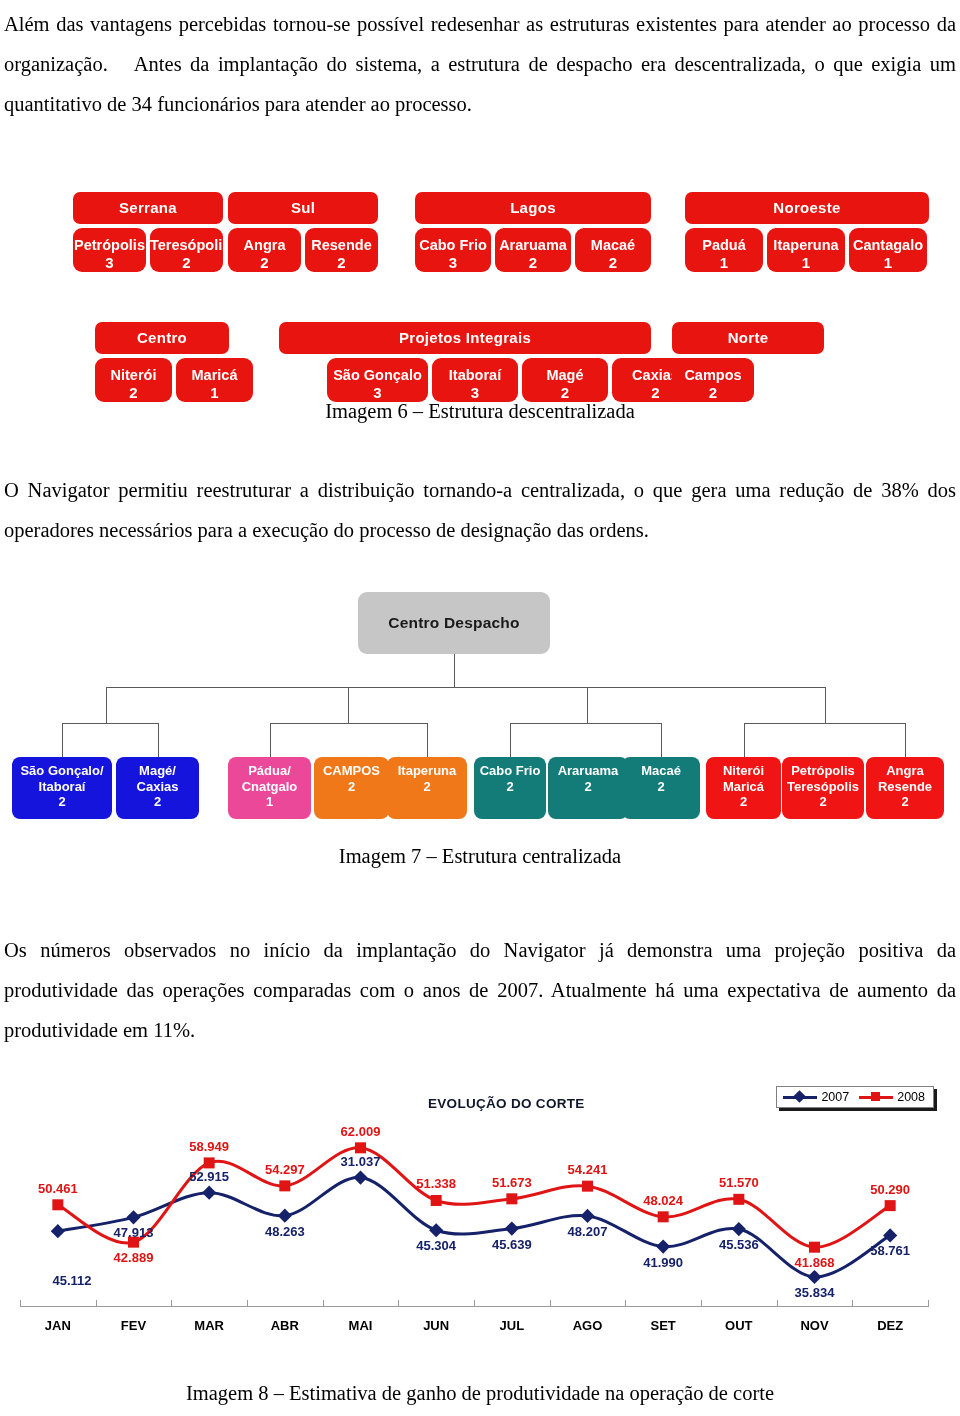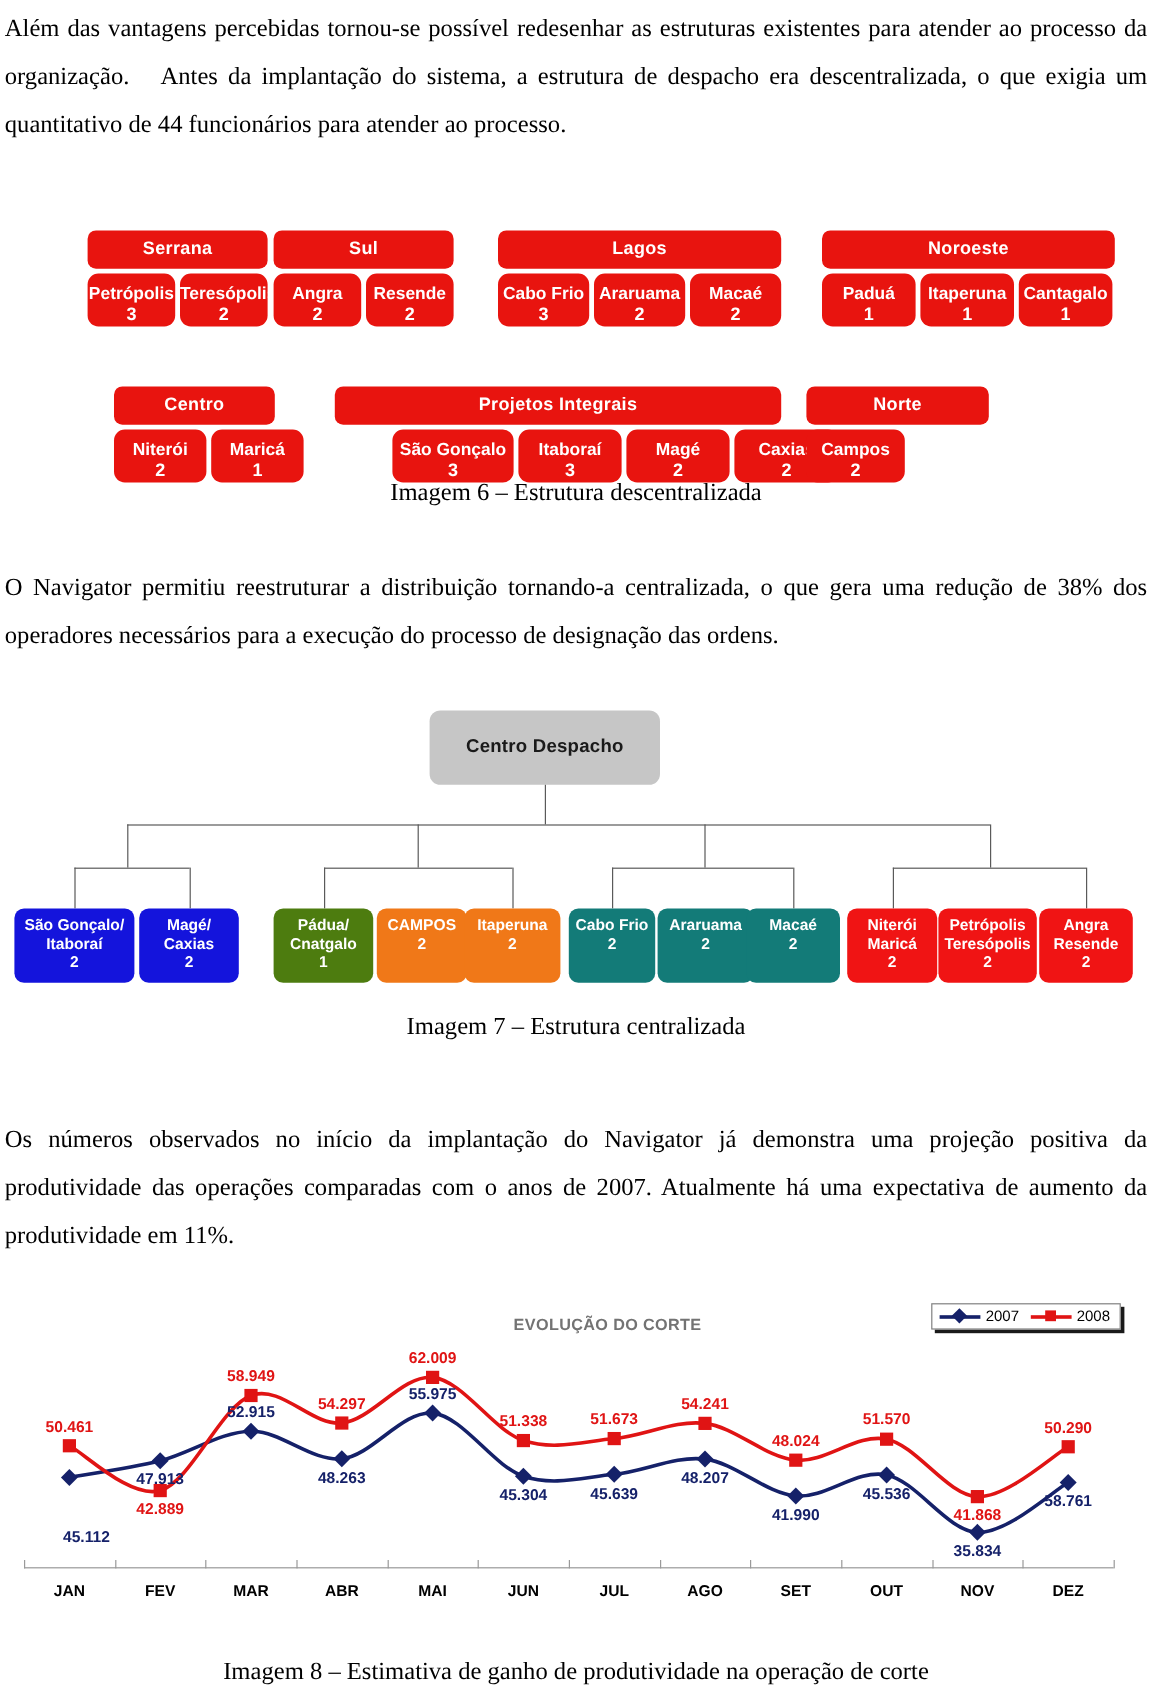--- a/index.html
+++ b/index.html
@@ -140,21 +140,21 @@
     width: 944px;
     height: 280px;
   }
   #chart-title {
     position: absolute;
     left: 420px;
     top: 18px;
     font-family: "Liberation Sans", sans-serif;
     font-weight: bold;
     font-size: 13.5px;
-    color: #737373;
+    color: #0f172a;
     letter-spacing: 0.3px;
   }
   #legend {
     position: absolute;
     right: 18px;
     top: 8px;
     background: #ffffff;
     border: 1px solid #808080;
     box-shadow: 3px 3px 0 #1a1a1a;
     padding: 3px 8px 3px 6px;
@@ -216,21 +216,21 @@
   .dlabel.blue { color: #152169; }
   .dlabel.red  { color: #e01414; }
   svg.plot { position: absolute; left: 0; top: 0; }
 </style>
 </head>
 <body>
 
 <div class="page">
 
   <div class="para" id="p1">
-    <span>Além das vantagens percebidas tornou-se possível redesenhar as estruturas existentes para atender ao processo da organização.</span><span class="indent-gap"></span><span>Antes da implantação do sistema, a estrutura de despacho era descentralizada, o que exigia um quantitativo de 44 funcionários para atender ao processo.</span>
+    <span>Além das vantagens percebidas tornou-se possível redesenhar as estruturas existentes para atender ao processo da organização.</span><span class="indent-gap"></span><span>Antes da implantação do sistema, a estrutura de despacho era descentralizada, o que exigia um quantitativo de 34 funcionários para atender ao processo.</span>
   </div>
 
   <div id="img6">
       <div class="grp" style="left: 73px; top: 18px;">
         <div class="hdr" style="width: 150px;">Serrana</div>
         <div class="leafrow" style="left: 0px; top: 36px;">
           <div class="leaf" style="width: 73px;"><span>Petrópolis</span><span class="num">3</span></div>
           <div class="leaf" style="width: 73px;"><span>Teresópolis</span><span class="num">2</span></div>
         </div>
       </div>
@@ -308,21 +308,21 @@
       <div class="cnode" style="left: 12px; width: 100px; background: rgb(20, 20, 220);">
         <span style="display: block;">São Gonçalo/</span>
         <span style="display: block;">Itaboraí</span>
         <span class="num">2</span>
       </div>
       <div class="cnode" style="left: 116px; width: 83px; background: rgb(20, 20, 220);">
         <span style="display: block;">Magé/</span>
         <span style="display: block;">Caxias</span>
         <span class="num">2</span>
       </div>
-      <div class="cnode" style="left: 228px; width: 83px; background: #4d7c0f;">
+      <div class="cnode" style="left: 228px; width: 83px; background: #ec4899;">
         <span style="display: block;">Pádua/</span>
         <span style="display: block;">Cnatgalo</span>
         <span class="num">1</span>
       </div>
       <div class="cnode" style="left: 314px; width: 75px; background: rgb(240, 120, 24);">
         <span style="display: block;">CAMPOS</span>
         <span class="num">2</span>
       </div>
       <div class="cnode" style="left: 387px; width: 80px; background: rgb(240, 120, 24);">
         <span style="display: block;">Itaperuna</span>
@@ -428,21 +428,21 @@
       <div class="xlab" style="left: 730.833px;">OUT</div>
       <div class="tick" style="left: 768.667px;"></div>
       <div class="xlab" style="left: 806.5px;">NOV</div>
       <div class="tick" style="left: 844.333px;"></div>
       <div class="xlab" style="left: 882.167px;">DEZ</div>
       <div class="tick" style="left: 920px;"></div>
       <div class="dlabel blue" style="left: 64px; top: 161.181px; margin-top: 34px;">45.112</div>
       <div class="dlabel blue" style="left: 125.5px; top: 147.363px;">47.913</div>
       <div class="dlabel blue" style="left: 201.167px; top: 90.686px;">52.915</div>
       <div class="dlabel blue" style="left: 276.833px; top: 145.636px;">48.263</div>
-      <div class="dlabel blue" style="left: 352.5px; top: 75.59px;">55.975</div>
+      <div class="dlabel blue" style="left: 352.5px; top: 75.59px;">31.037</div>
       <div class="dlabel blue" style="left: 428.167px; top: 160.234px;">45.304</div>
       <div class="dlabel blue" style="left: 503.833px; top: 158.581px;">45.639</div>
       <div class="dlabel blue" style="left: 579.5px; top: 145.912px;">48.207</div>
       <div class="dlabel blue" style="left: 655.167px; top: 176.583px;">41.990</div>
       <div class="dlabel blue" style="left: 730.833px; top: 159.089px;">45.536</div>
       <div class="dlabel blue" style="left: 806.5px; top: 206.952px;">35.834</div>
       <div class="dlabel blue" style="left: 882.167px; top: 165.404px;">58.761</div>
       <div class="dlabel red" style="left: 49.8333px; top: 102.792px;">50.461</div>
       <div class="dlabel red" style="left: 125.5px; top: 172.148px;">42.889</div>
       <div class="dlabel red" style="left: 201.167px; top: 60.9183px;">58.949</div>

